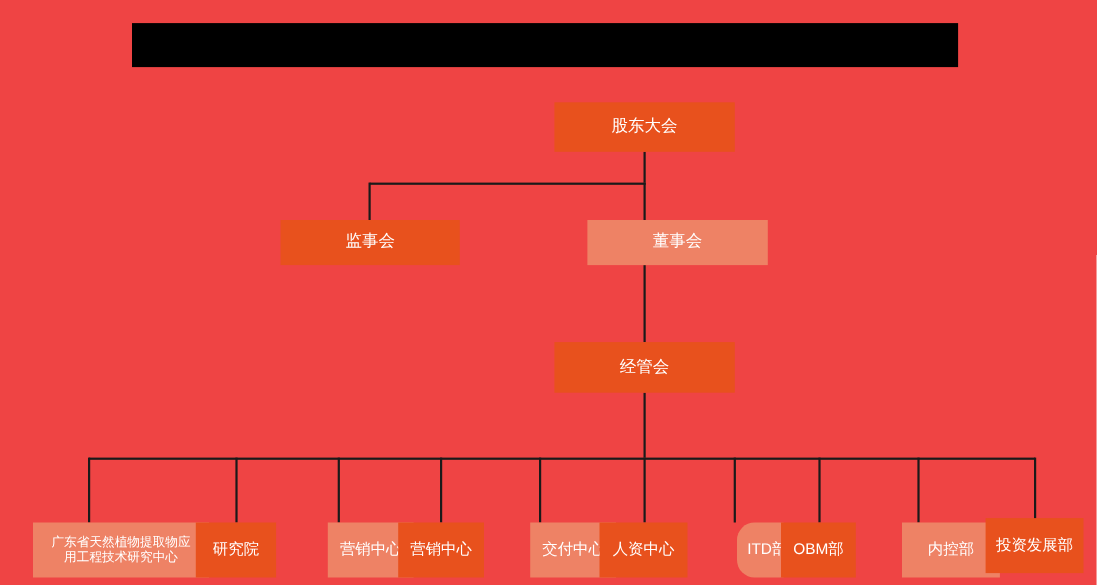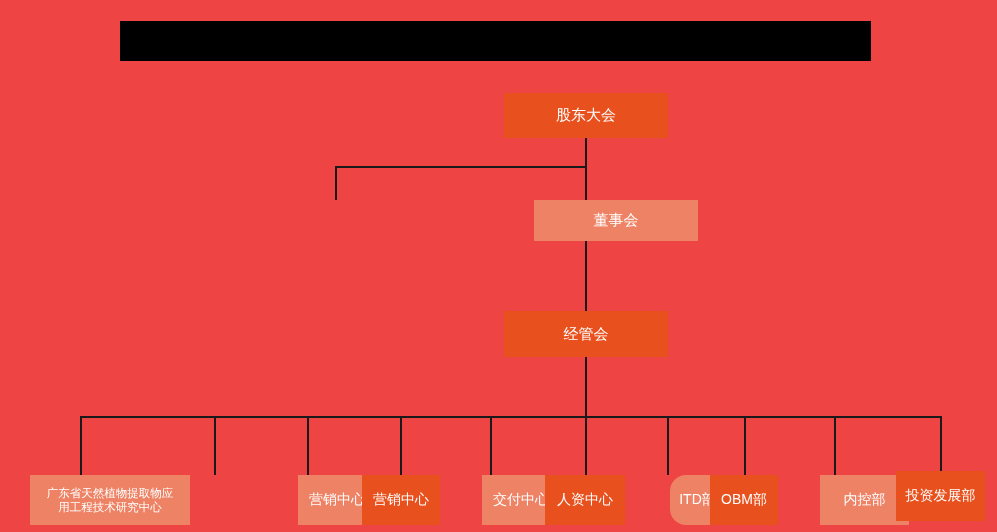--- a/index.html
+++ b/index.html
@@ -86,28 +86,30 @@
   <div class="line v" style="left:400px; top:416px; height:59px;"></div>
   <div class="line v" style="left:490px; top:416px; height:59px;"></div>
   <div class="line v" style="left:585px; top:416px; height:59px;"></div>
   <div class="line v" style="left:667px; top:416px; height:59px;"></div>
   <div class="line v" style="left:744px; top:416px; height:59px;"></div>
   <div class="line v" style="left:834px; top:416px; height:59px;"></div>
   <div class="line v" style="left:940px; top:416px; height:59px;"></div>
 
   <div class="node dark tier1" style="left:504px; top:93px; width:164px; height:45px;">股东大会</div>
 
+  <div class="node dark tier2" style="left:255px; top:200px; width:163px; height:41px;">监事会</div>
 
   <div class="node light tier2" style="left:504px; top:200px; width:164px; height:41px;">董事会</div>
 
   <div class="node dark tier3" style="left:504px; top:311px; width:164px; height:46px;">经管会</div>
 
   <div class="node light leaf small" style="left:0px; top:475px; width:160px; height:50px;">广东省天然植物提取物应
 用工程技术研究中心</div>
 
+  <div class="node dark leaf" style="left:178px; top:475px; width:73px; height:50px;">研究院</div>
 
   <div class="node light leaf" style="left:268px; top:475px; width:78px; height:50px;text-align:right;">营销中心</div>
 
   <div class="node dark leaf" style="left:362px; top:475px; width:78px; height:50px;">营销中心</div>
 
   <div class="node light leaf" style="left:452px; top:475px; width:78px; height:50px;">交付中心</div>
 
   <div class="node dark leaf" style="left:545px; top:475px; width:80px; height:50px;">人资中心</div>
 
   <div class="node light leaf" style="left:640px; top:475px; width:55px; height:50px;border-radius:16px;">ITD部</div>

